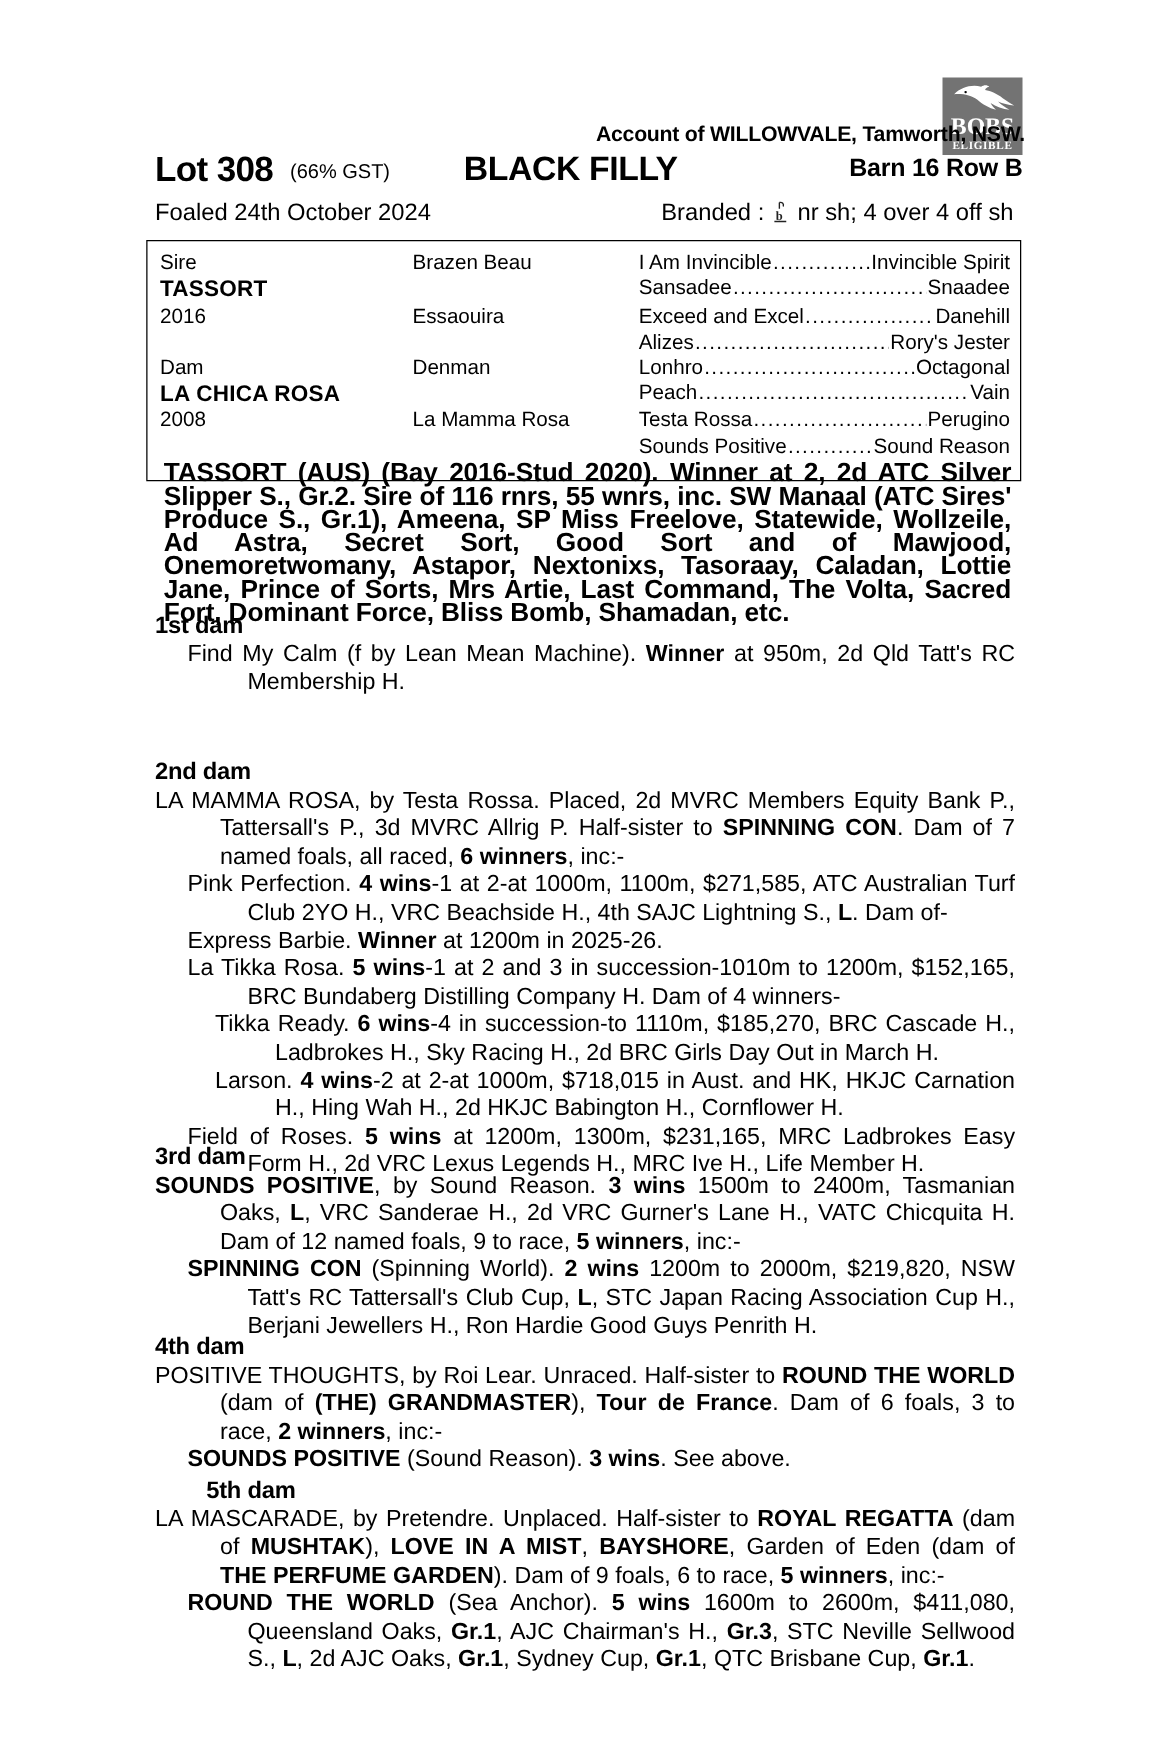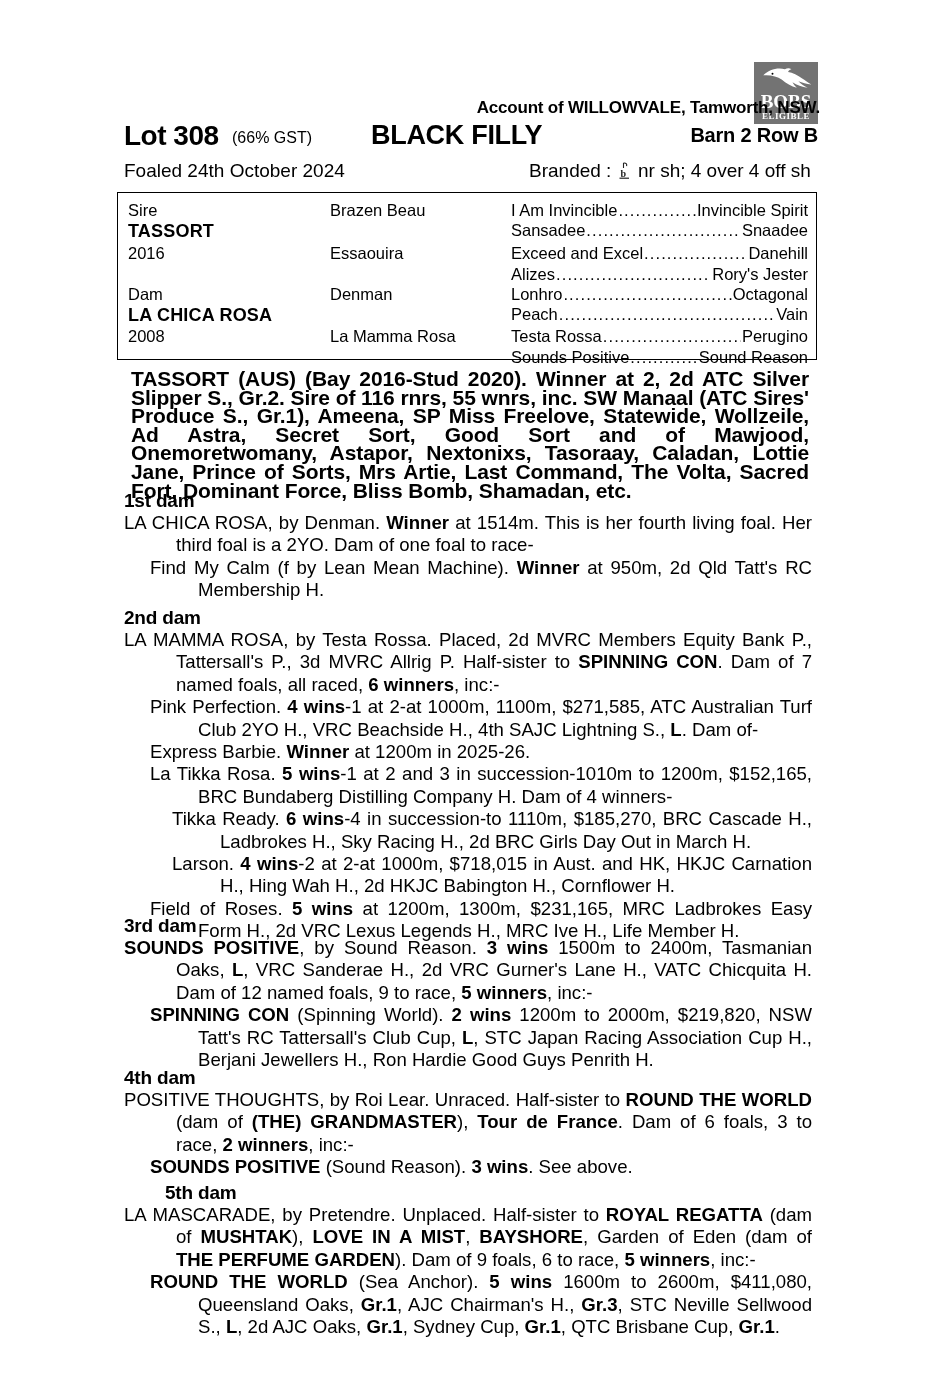--- a/index.html
+++ b/index.html
@@ -132,21 +132,21 @@
     vertical-align: -4px;
     position: relative;
   }
 
   
   .ped-table {
     position: absolute;
     left: 117px;
     top: 192px;
     width: 700px;
-    height: 168px;
+    height: 193px;
     border: 1.5px solid #000000;
     box-sizing: border-box;
   }
   .ped-row {
     position: absolute;
     left: 0;
     width: 100%;
     height: 27px;
     font-size: 16.5px;
   }
@@ -251,21 +251,21 @@
     <div class="bobs-word">BOBS</div>
     <div class="bobs-sub">ELIGIBLE</div>
   </div>
 
   <div class="account-line">Account of WILLOWVALE, Tamworth, NSW.</div>
 
   <div class="lot-row">
     <span class="lot-no">Lot 308</span>
     <span class="gst">(66% GST)</span>
     <span class="colour-sex">BLACK FILLY</span>
-    <span class="barn">Barn 2 Row B</span>
+    <span class="barn">Barn 16 Row B</span>
   </div>
 
   <div class="foaled-row">
     <span class="foaled">Foaled 24th October 2024</span>
     <span class="branded">
       <span>Branded :</span>
       <span class="brand-glyph">
         <svg viewBox="0 0 16 20" width="16" height="20">
           <path d="M6.5 2 L6.5 7" stroke="#222" stroke-width="1.1" fill="none"></path>
           <path d="M6.5 2 C9 1.6, 10.2 3, 9.6 5.2" stroke="#222" stroke-width="1.1" fill="none"></path>
@@ -350,21 +350,20 @@
         <span class="gp">Sound Reason</span>
       </span>
     </div>
   </div>
 
   <div class="sire-para">TASSORT (AUS) (Bay 2016-Stud 2020). Winner at 2, 2d ATC Silver Slipper S., Gr.2. Sire of 116 rnrs, 55 wnrs, inc. SW Manaal (ATC Sires' Produce S., Gr.1), Ameena, SP Miss Freelove, Statewide, Wollzeile, Ad Astra, Secret Sort, Good Sort and of Mawjood, Onemoretwomany, Astapor, Nextonixs, Tasoraay, Caladan, Lottie Jane, Prince of Sorts, Mrs Artie, Last Command, The Volta, Sacred Fort, Dominant Force, Bliss Bomb, Shamadan, etc.</div>
 
   <div id="dam-sections">
       <div class="dam-head" style="top: 490px;">1st dam</div>
       <div class="dam-body" style="top: 512px;">
-        <div class="p0">LA CHICA ROSA, by Denman. <b>Winner</b> at 1514m. This is her fourth living foal. Her third foal is a 2YO. Dam of one foal to race-</div>
         <div class="p1">Find My Calm (f by Lean Mean Machine). <b>Winner</b> at 950m, 2d Qld Tatt's RC Membership H.</div>
       </div>
       <div class="dam-head" style="top: 607px;">2nd dam</div>
       <div class="dam-body" style="top: 629px;">
         <div class="p0">LA MAMMA ROSA, by Testa Rossa. Placed, 2d MVRC Members Equity Bank P., Tattersall's P., 3d MVRC Allrig P. Half-sister to <b>SPINNING CON</b>. Dam of 7 named foals, all raced, <b>6 winners</b>, inc:-</div>
         <div class="p1">Pink Perfection. <b>4 wins</b>-1 at 2-at 1000m, 1100m, $271,585, ATC Australian Turf Club 2YO H., VRC Beachside H., 4th SAJC Lightning S., <b>L</b>. Dam of-</div>
         <div class="p1">Express Barbie. <b>Winner</b> at 1200m in 2025-26.</div>
         <div class="p1">La Tikka Rosa. <b>5 wins</b>-1 at 2 and 3 in succession-1010m to 1200m, $152,165, BRC Bundaberg Distilling Company H. Dam of 4 winners-</div>
         <div class="p2">Tikka Ready. <b>6 wins</b>-4 in succession-to 1110m, $185,270, BRC Cascade H., Ladbrokes H., Sky Racing H., 2d BRC Girls Day Out in March H.</div>
         <div class="p2">Larson. <b>4 wins</b>-2 at 2-at 1000m, $718,015 in Aust. and HK, HKJC Carnation H., Hing Wah H., 2d HKJC Babington H., Cornflower H.</div>

